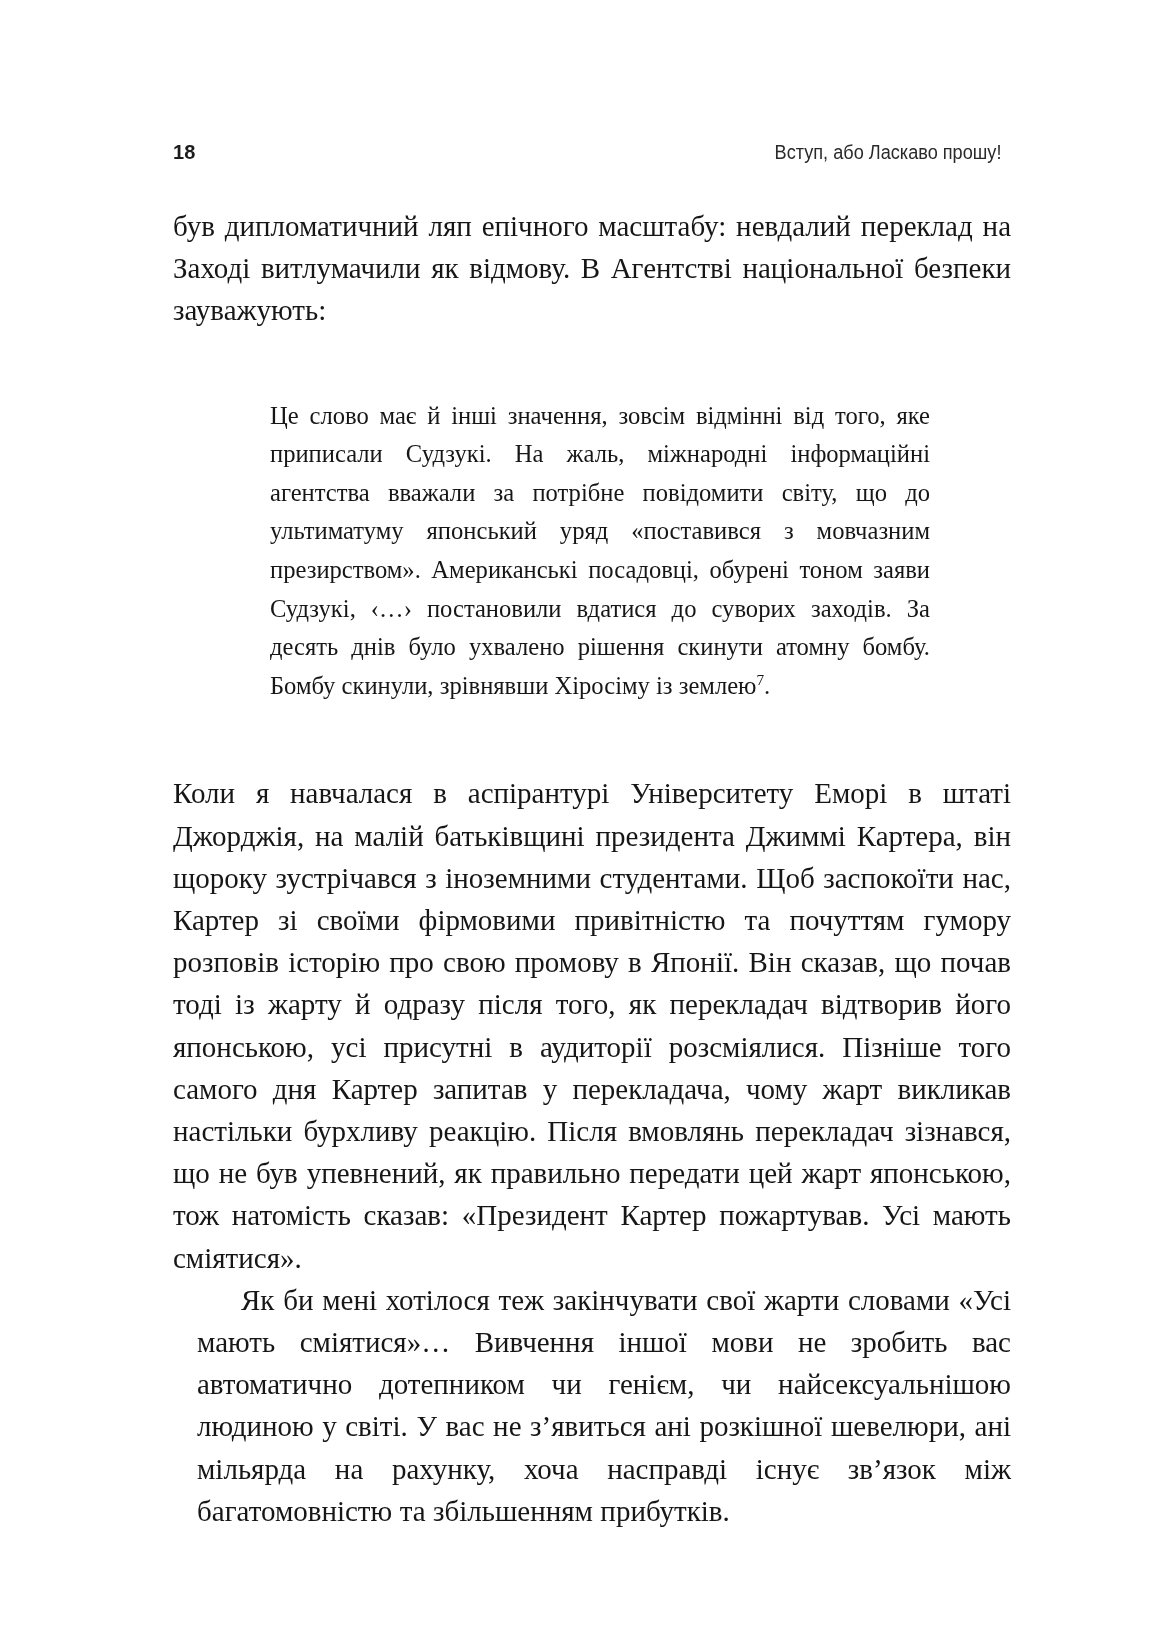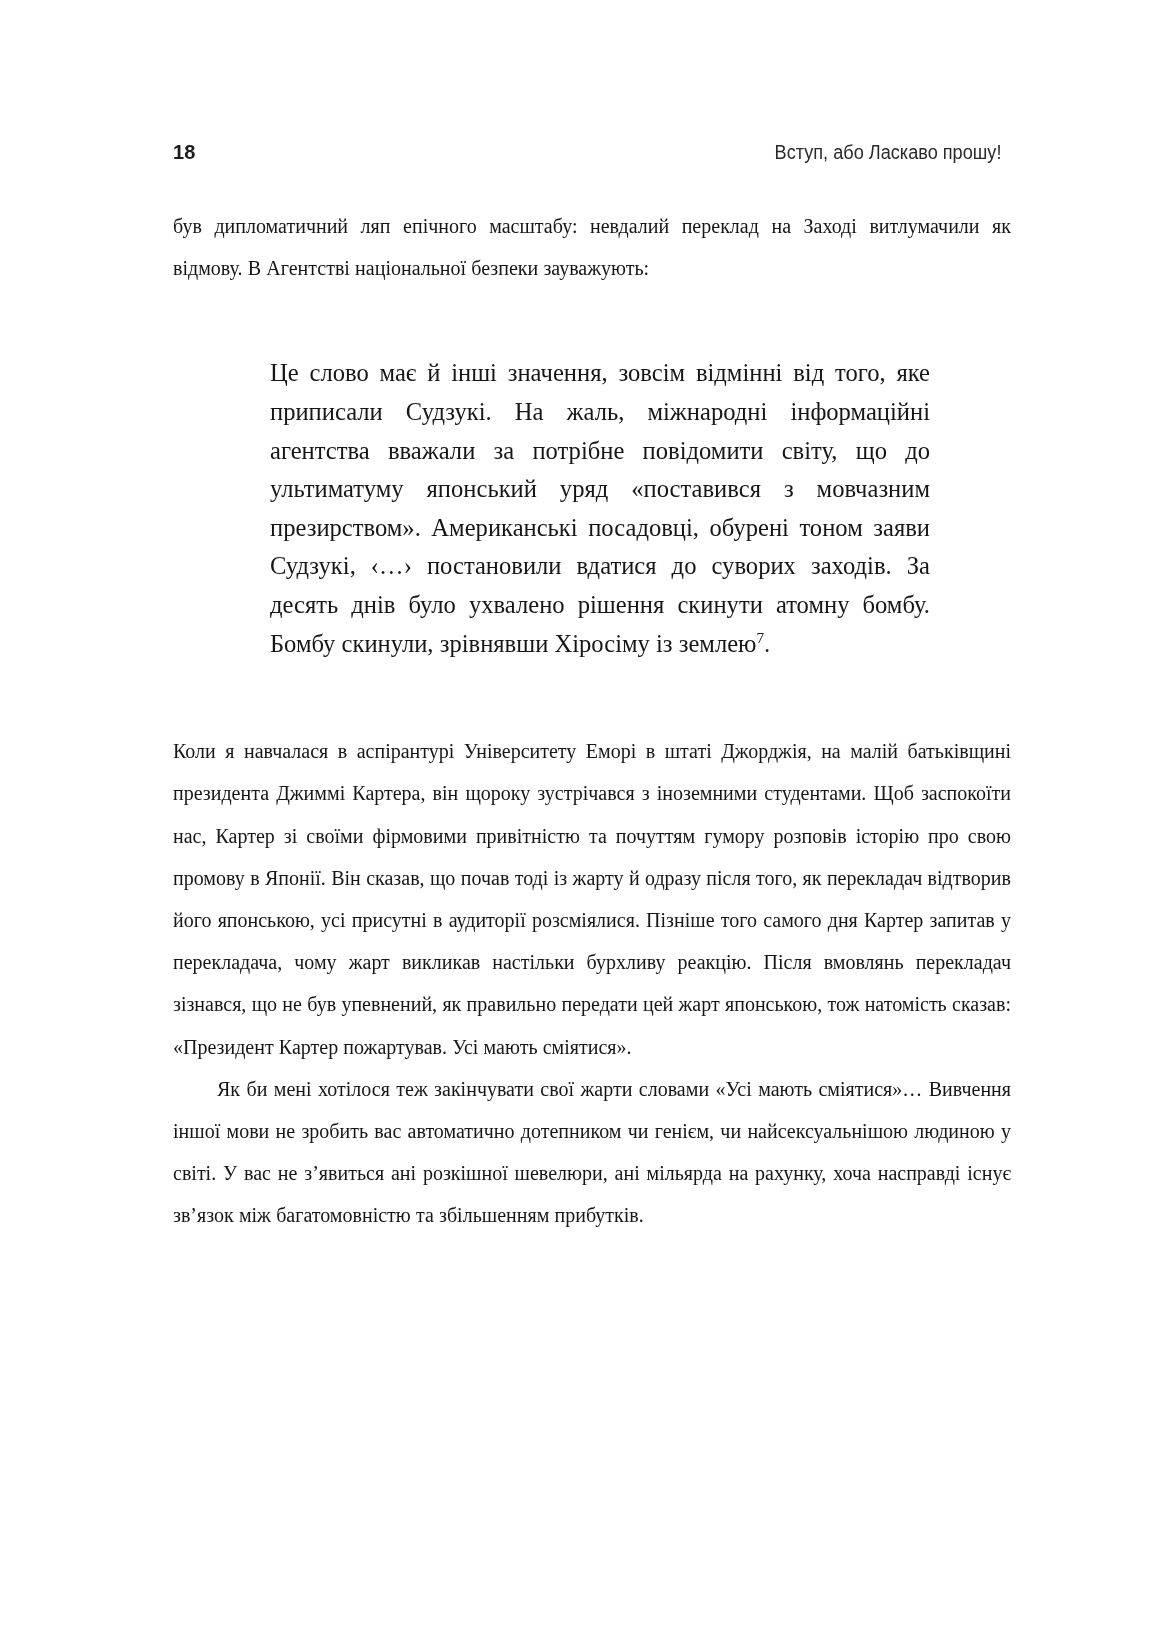--- a/index.html
+++ b/index.html
@@ -49,30 +49,31 @@
   .textblock {
     position: absolute;
     left: 173px;
     top: 205px;
     width: 838px;
   }
 
   p.body {
     margin: 0;
     font-family: "Liberation Serif", "DejaVu Serif", serif;
-    font-size: 20px;
+    font-size: 29px;
     line-height: 42.2px;
     color: #161616;
     text-align: justify;
     text-justify: inter-word;
     hyphens: manual;
     word-spacing: 0.2px;
   }
   p.body.indent {
     text-indent: 44px;
+    margin-left: 24px;
   }
 
   
   blockquote.quote {
     margin: 17px;
     padding: 0;
     width: 660px;
     margin-left: 97px;
   }
   blockquote.quote p {

